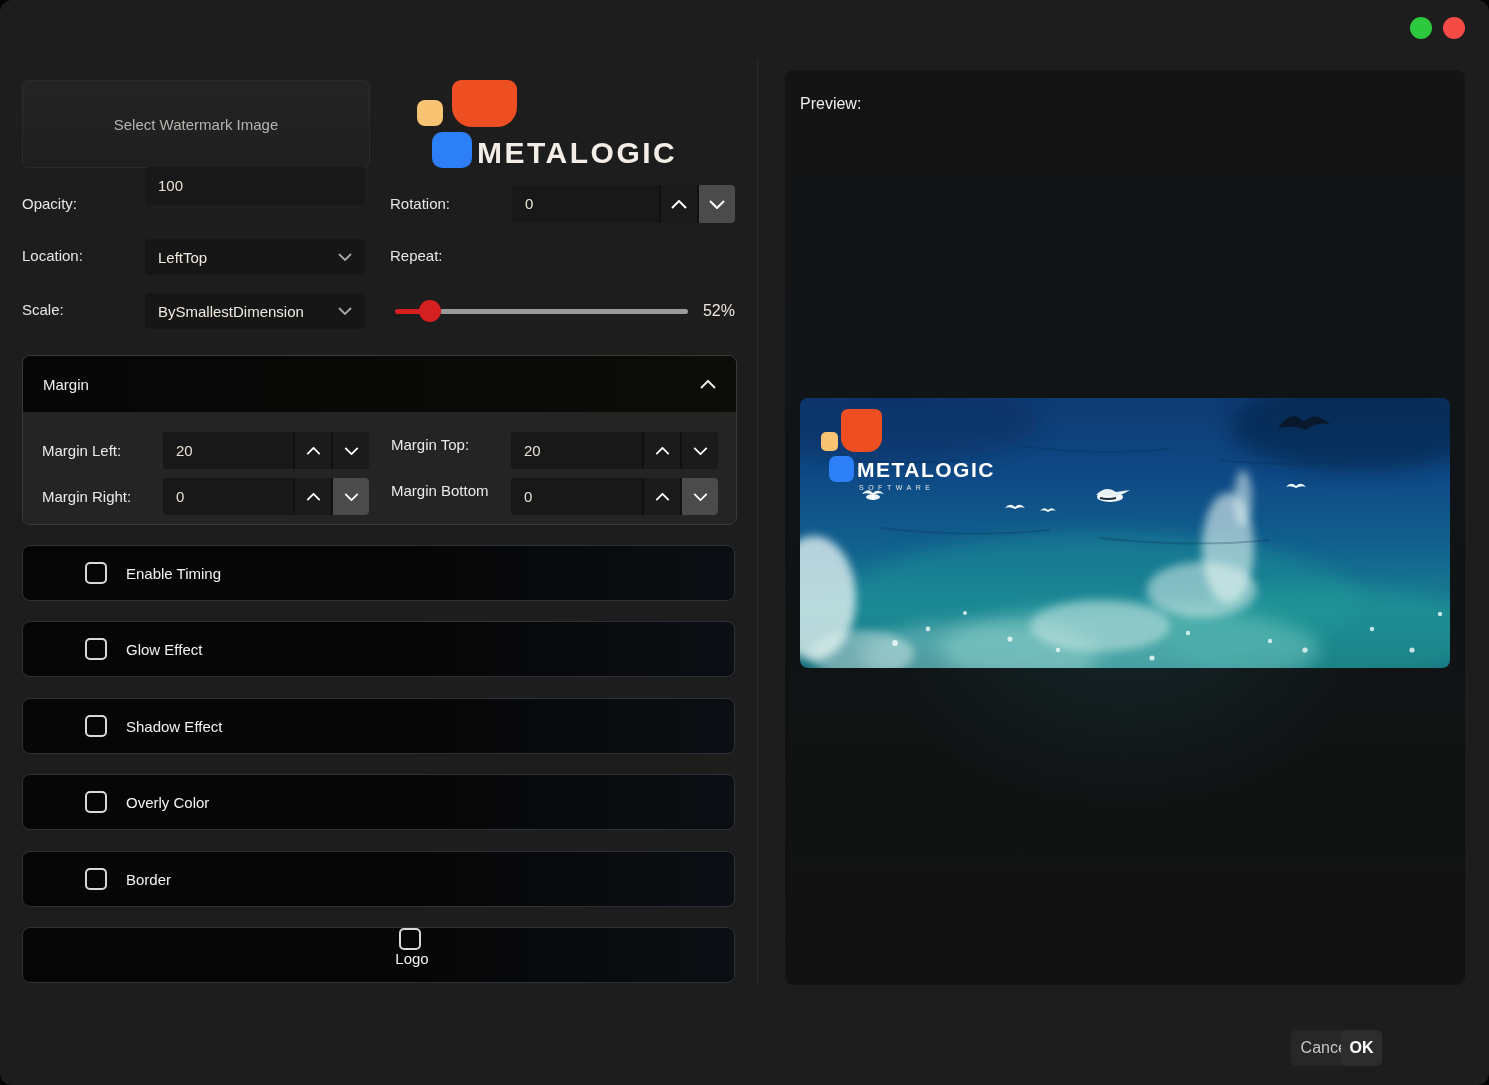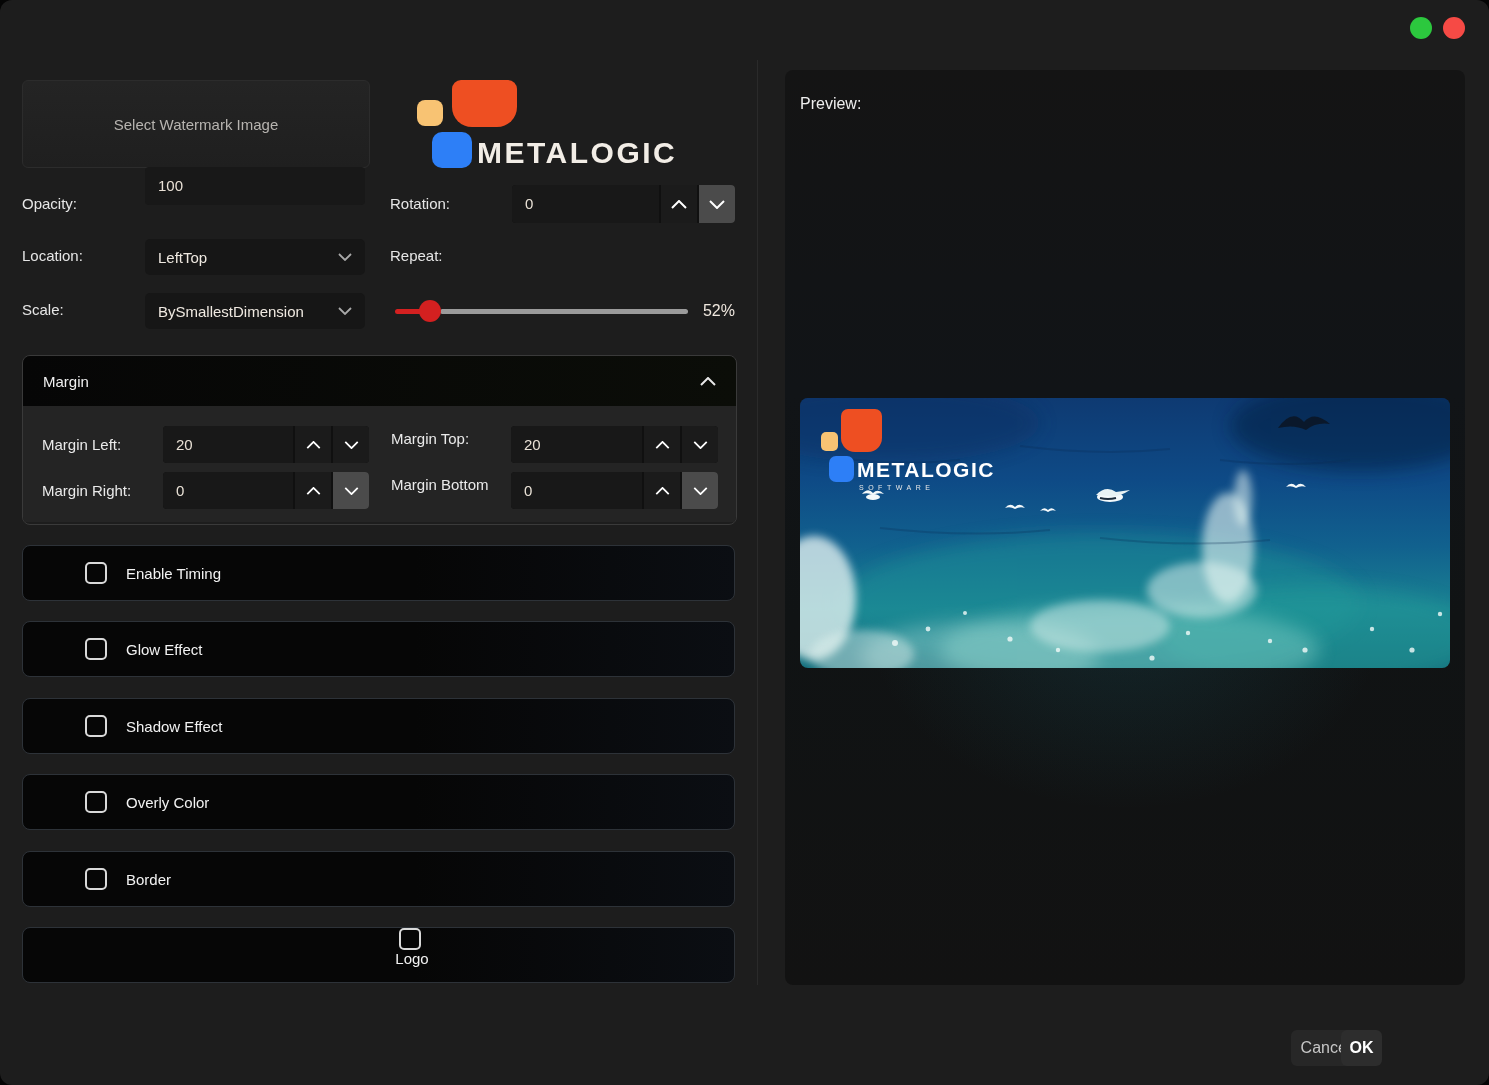--- a/index.html
+++ b/index.html
@@ -42,21 +42,21 @@
 
   
   .slider{position:absolute;left:395px;top:293px;width:340px;height:36px;}
   .track-red{position:absolute;left:0;top:16px;width:35px;height:5px;background:#d42020;border-radius:3px;}
   .track-gray{position:absolute;left:45px;top:16px;width:248px;height:5px;background:#9b9b9b;border-radius:3px;}
   .thumb{position:absolute;left:24px;top:7px;width:22px;height:22px;border-radius:50%;background:#d42020;cursor:pointer;}
   .slider .pct{position:absolute;right:0;top:0;color:#efe7de;font-size:16px;line-height:36px;}
 
   
   .margin-panel{position:absolute;left:22px;top:355px;width:713px;height:168px;border-radius:8px;border:1px solid #3a3a3a;overflow:hidden;}
-  .margin-head{height:50px;background:linear-gradient(90deg,#060606,#0b0d08);display:flex;align-items:center;justify-content:space-between;padding:0 20px;cursor:pointer;}
+  .margin-head{height:56px;background:linear-gradient(90deg,#060606,#0b0d08);display:flex;align-items:center;justify-content:space-between;padding:0 20px;cursor:pointer;}
   .margin-head .t{color:#f0f0f0;font-size:15px;}
   .margin-body{position:relative;height:116px;background:#242424;}
   .mlbl{position:absolute;color:#eaeaea;font-size:15px;line-height:37px;}
 
   
   .toggle-row{position:absolute;left:22px;width:713px;height:56px;background:linear-gradient(90deg,#060606 55%,#0b0e13);
     border:1px solid #2d3238;border-radius:8px;display:flex;align-items:center;cursor:pointer;box-sizing:border-box;padding-left:48px;}
   .checkbox{width:18px;height:18px;border:2px solid #d9d9d9;border-radius:5px;margin-left:14px;background:transparent;}
   .toggle-row .tl{color:#f2f2f2;font-size:15px;margin-left:19px;}
 

